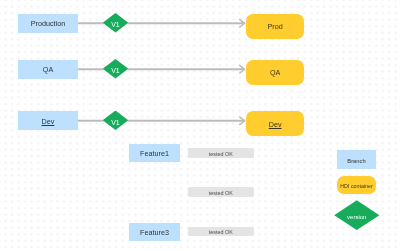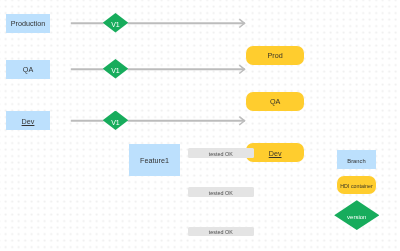--- a/index.html
+++ b/index.html
@@ -21,28 +21,28 @@
 
   .dia{position:absolute;display:flex;align-items:center;justify-content:center;
        color:#ffffff;font-size:7px;line-height:1;white-space:nowrap;
        background:#17ac5c;-webkit-clip-path:polygon(50% 0,100% 50%,50% 100%,0 50%);
        clip-path:polygon(50% 0,100% 50%,50% 100%,0 50%);}
   .dia > span{position:relative;top:2px;}
 
   svg.edges{position:absolute;left:0;top:0;}
 
   
-  .src{left:6px;width:44px;height:19px;}
+  .src{left:18px;width:60px;height:19px;}
   .gate{left:102.7px;width:25.6px;height:19.6px;}
-  .tgt{left:245.8px;width:58.7px;height:19px;margin-top:32px;}
+  .tgt{left:245.8px;width:58.7px;height:25px;}
   .r1{top:13.5px;} .r2{top:59.5px;justify-content:center;} .r3{top:111px;text-decoration:underline;}
   .g1{top:13px;} .g2{top:59px;} .g3{top:110.5px;}
 
   
-  .feat{left:129px;width:51px;height:32px;}
+  .feat{left:129px;width:51px;height:18px;}
   .stat{left:188px;width:65.5px;height:9.7px;}
   .f1{top:144px;} .f2{top:183px;} .f3{top:222.5px;}
   .s1{top:148.3px;} .s2{top:187.3px;} .s3{top:226.8px;}
 
   
   .lg-branch{left:337px;top:150px;width:39px;height:19px;font-size:5.8px;}
   .lg-branch > span{top:2.2px;}
   .lg-hdi{left:337px;top:176px;width:39px;height:18px;font-size:5.3px;}
   .lg-hdi > span{top:2px;}
   .lg-version{left:334.2px;top:200.3px;width:45.2px;height:29.8px;font-size:6px;}
@@ -102,20 +102,23 @@
     <span>Feature1</span>
   </div>
   <div class="node gray stat s1">
     <span>tested OK</span>
   </div>
 
   <div class="node gray stat s2">
     <span>tested OK</span>
   </div>
 
+  <div class="node blue feat f3">
+    <span>Feature3</span>
+  </div>
   <div class="node gray stat s3">
     <span>tested OK</span>
   </div>
 
   <div class="node blue lg-branch">
     <span>Branch</span>
   </div>
   <div class="node yellow lg-hdi">
     <span>HDI container</span>
   </div>

